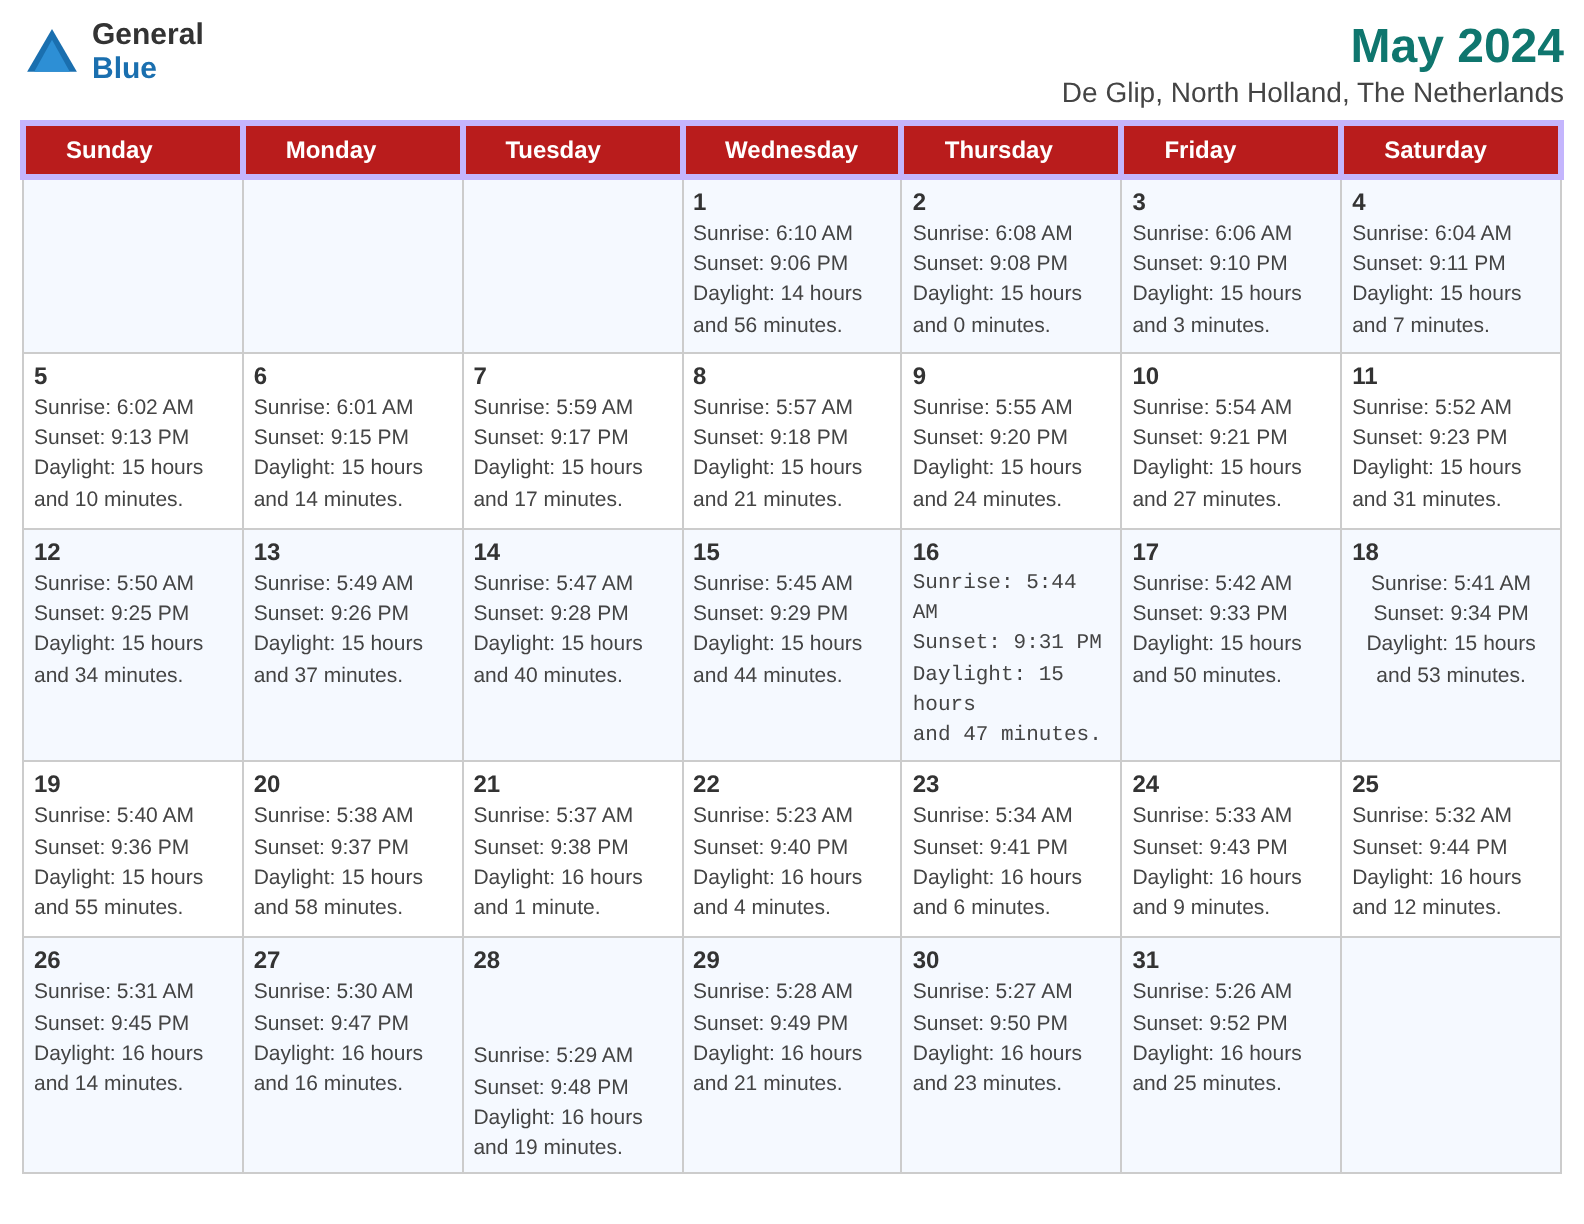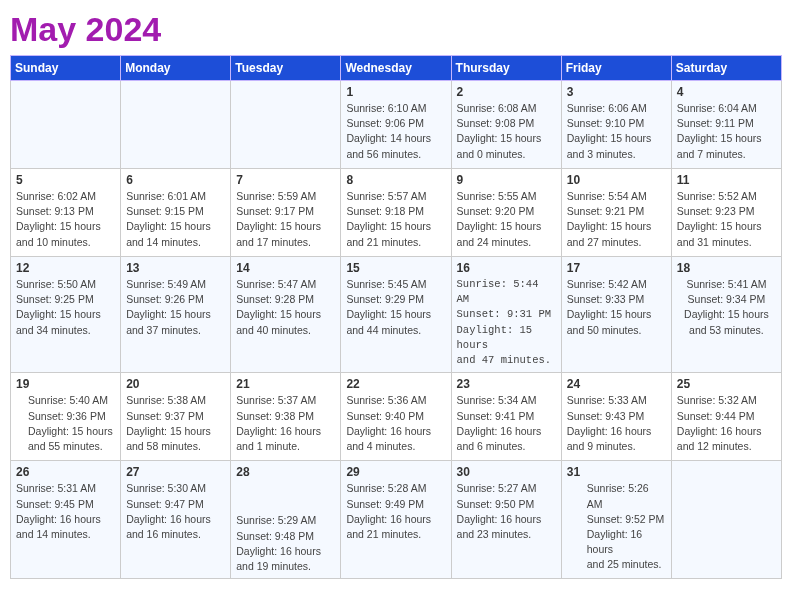--- a/index.html
+++ b/index.html
@@ -37,40 +37,40 @@
       color: #1a6faf;
     }
     .logo-icon {
       width: 32px;
       height: 32px;
     }
     .title-area {
       text-align: right;
     }
     .month-year {
-      font-size: 34px;
-      font-weight: bold;
-      color: #a21caf;
+      font-size: 24px;
+      font-weight: bold;
+      color: #0f766e;
     }
     .location {
       font-size: 14px;
       color: #444;
     }
     table {
       width: 100%;
       border-collapse: collapse;
       table-layout: fixed;
     }
     thead th {
-      background-color: #1d4ed8;
+      background-color: #b91c1c;
       color: #fff;
       font-size: 12px;
       font-weight: bold;
-      padding: 5px 4px;
-      border: 1px solid #c4b5fd;
+      padding: 5px 20px;
+      border: 3px solid #c4b5fd;
       text-align: left;
     }
     tbody td {
       border: 1px solid #ccc;
       vertical-align: top;
       padding: 4px 5px;
       font-size: 10.5px;
       color: #333;
       height: 88px;
     }
@@ -88,22 +88,33 @@
     }
     .day-info {
       line-height: 1.45;
       color: #444;
     }
   </style>
 </head>
 <body>
 
 <div class="header">
+  <div class="logo">
+    <svg class="logo-icon" viewBox="0 0 36 36" xmlns="http://www.w3.org/2000/svg">
+      <polygon points="18,4 32,28 4,28" fill="#1a6faf"></polygon>
+      <polygon points="18,10 28,28 8,28" fill="#2d8fd5"></polygon>
+    </svg>
+    <div class="logo-text">
+      <span class="logo-general">General</span>
+      <span class="logo-blue">Blue</span>
+    </div>
+  </div>
   <div class="title-area">
     <div class="month-year">May 2024</div>
+    <div class="location">De Glip, North Holland, The Netherlands</div>
   </div>
 </div>
 
 <table>
   <thead>
     <tr>
     <th>Sunday</th>
         <th>Monday</th>
         <th>Tuesday</th>
         <th>Wednesday</th>
@@ -244,42 +255,42 @@
           <span class="day-num">18</span>
           <div class="day-info" style="white-space: pre-line; text-align: center;">Sunrise: 5:41 AM
 Sunset: 9:34 PM
 Daylight: 15 hours
 and 53 minutes.</div>
         </td>
       </tr>
       <tr>
         <td>
           <span class="day-num">19</span>
-          <div class="day-info" style="white-space: pre-line; margin-left: 12px;">Sunrise: 5:40 AM
+          <div class="day-info" style="white-space: pre-line;">Sunrise: 5:40 AM
 Sunset: 9:36 PM
 Daylight: 15 hours
 and 55 minutes.</div>
         </td>
         <td>
           <span class="day-num">20</span>
           <div class="day-info" style="white-space: pre-line;">Sunrise: 5:38 AM
 Sunset: 9:37 PM
 Daylight: 15 hours
 and 58 minutes.</div>
         </td>
         <td>
           <span class="day-num">21</span>
           <div class="day-info" style="white-space: pre-line;">Sunrise: 5:37 AM
 Sunset: 9:38 PM
 Daylight: 16 hours
 and 1 minute.</div>
         </td>
         <td>
           <span class="day-num">22</span>
-          <div class="day-info" style="white-space: pre-line;">Sunrise: 5:36 AM
+          <div class="day-info" style="white-space: pre-line;">Sunrise: 5:23 AM
 Sunset: 9:40 PM
 Daylight: 16 hours
 and 4 minutes.</div>
         </td>
         <td>
           <span class="day-num">23</span>
           <div class="day-info" style="white-space: pre-line;">Sunrise: 5:34 AM
 Sunset: 9:41 PM
 Daylight: 16 hours
 and 6 minutes.</div>
@@ -330,21 +341,21 @@
         </td>
         <td>
           <span class="day-num">30</span>
           <div class="day-info" style="white-space: pre-line;">Sunrise: 5:27 AM
 Sunset: 9:50 PM
 Daylight: 16 hours
 and 23 minutes.</div>
         </td>
         <td>
           <span class="day-num">31</span>
-          <div class="day-info" style="white-space: pre-line; margin-left: 20px;">Sunrise: 5:26 AM
+          <div class="day-info" style="white-space: pre-line;">Sunrise: 5:26 AM
 Sunset: 9:52 PM
 Daylight: 16 hours
 and 25 minutes.</div>
         </td>
         <td></td>
       </tr>
     </tbody>
 </table>
 
 </body></html>

